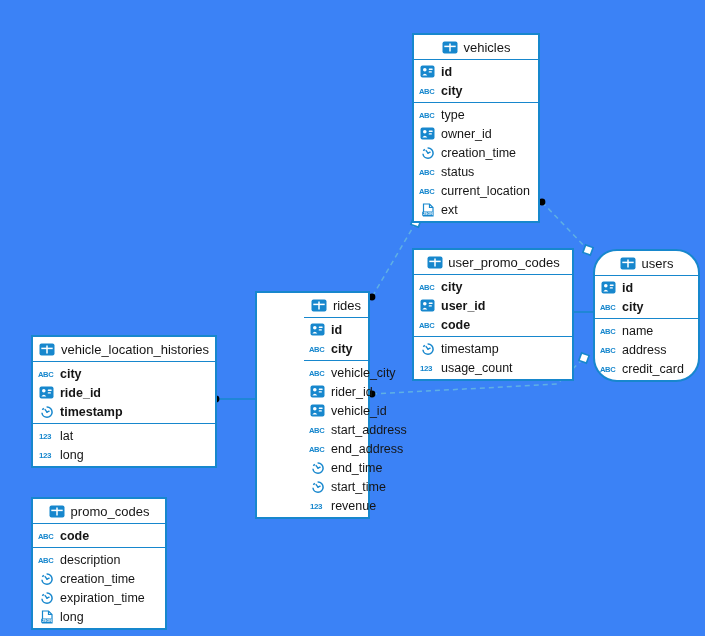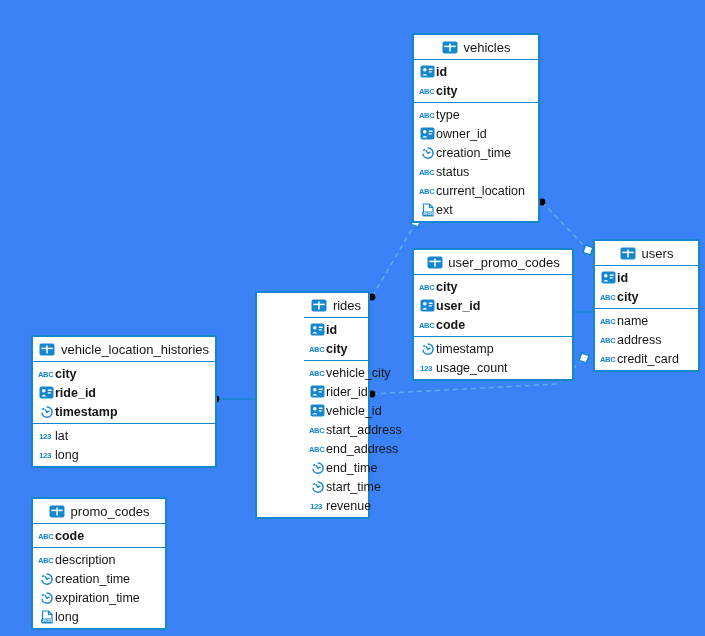--- a/index.html
+++ b/index.html
@@ -28,21 +28,21 @@
     height:24px;
     display:flex;align-items:center;justify-content:center;gap:5px;
     border-bottom:1px solid var(--blue);
     font-size:13px;font-weight:500;
     cursor:default;
   }
   .section{padding:2px 0;}
   .section.keys{border-bottom:1px solid var(--blue);}
   .frow{
     height:19px;
-    display:flex;align-items:center;
+    display:flex;align-items:center;gap:5px;
     padding:0 5px;
     font-size:12.5px;
     white-space:nowrap;
   }
   .frow.key .fname{font-weight:700;}
   .ficon{display:flex;align-items:center;justify-content:center;width:17px;flex:0 0 17px;}
 </style>
 </head>
 <body>
 
@@ -220,21 +220,21 @@
         <div class="frow">
           <span class="ficon">
             <svg width="15" height="10" viewBox="0 0 15 10">
               <text x="0" y="8.4" font-family="Liberation Sans, sans-serif" font-size="8" font-weight="bold" letter-spacing="-0.4" fill="#1787cd">123</text>
             </svg>
           </span>
           <span class="fname">usage_count</span>
         </div>
       </div>
     </div>
-    <div class="table" style="left: 593px; top: 239px; width: 107px;">
+    <div class="table" style="left: 593px; top: 249px; width: 107px; border-radius: 24px;">
       <div class="thead">
         <span class="ficon">
           <svg width="16" height="13" viewBox="0 0 16 13">
             <rect x="0.5" y="0.5" width="15" height="12" rx="2" fill="#1787cd"></rect>
             <line x1="2.3" y1="5.4" x2="13.7" y2="5.4" stroke="#fff" stroke-width="1.5"></line>
             <line x1="8" y1="2.4" x2="8" y2="10.6" stroke="#fff" stroke-width="1.5"></line>
           </svg>
         </span>
         <span>users</span>
       </div>

